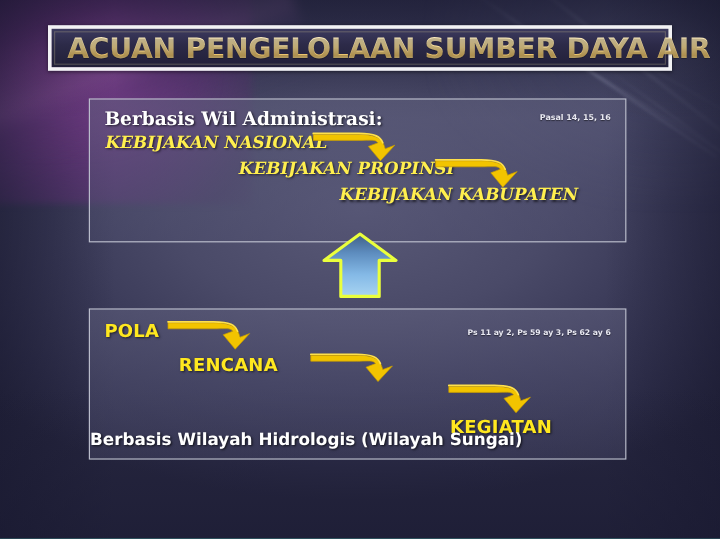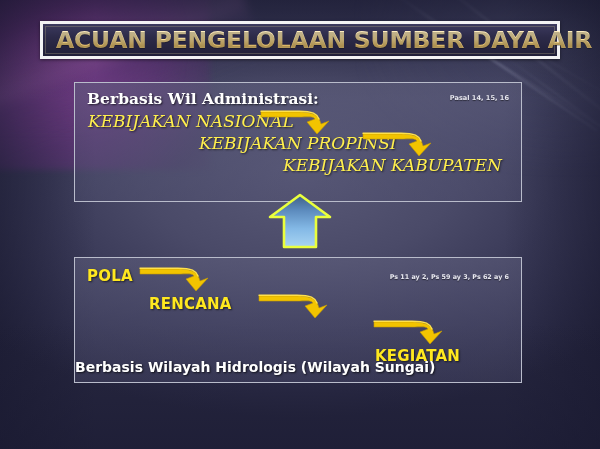--- a/index.html
+++ b/index.html
@@ -150,23 +150,23 @@
     color: #e9e9f2;
     white-space: nowrap;
     text-shadow: 0 1px 1px rgba(0,0,0,0.5);
   }
   #ref-top    { right: 12px; top: 11px; }
   #ref-bottom { right: 12px; top: 15px; font-size: 6.4px; }
 
   .casc-label {
     position: absolute;
     font-family: "DejaVu Serif", serif;
-    font-weight: normal;
+    font-weight: bold;
     font-style: italic;
-    font-size: 17px;
+    font-size: 14px;
     color: #ffef4e;
     white-space: nowrap;
     text-shadow: 1px 1px 2px rgba(0,0,0,0.6);
   }
   #casc-1 { left: 13px;  top: 28px; }
   #casc-2 { left: 124px; top: 50px; }
   #casc-3 { left: 208px; top: 72px; }
 
   .flow-label {
     position: absolute;

